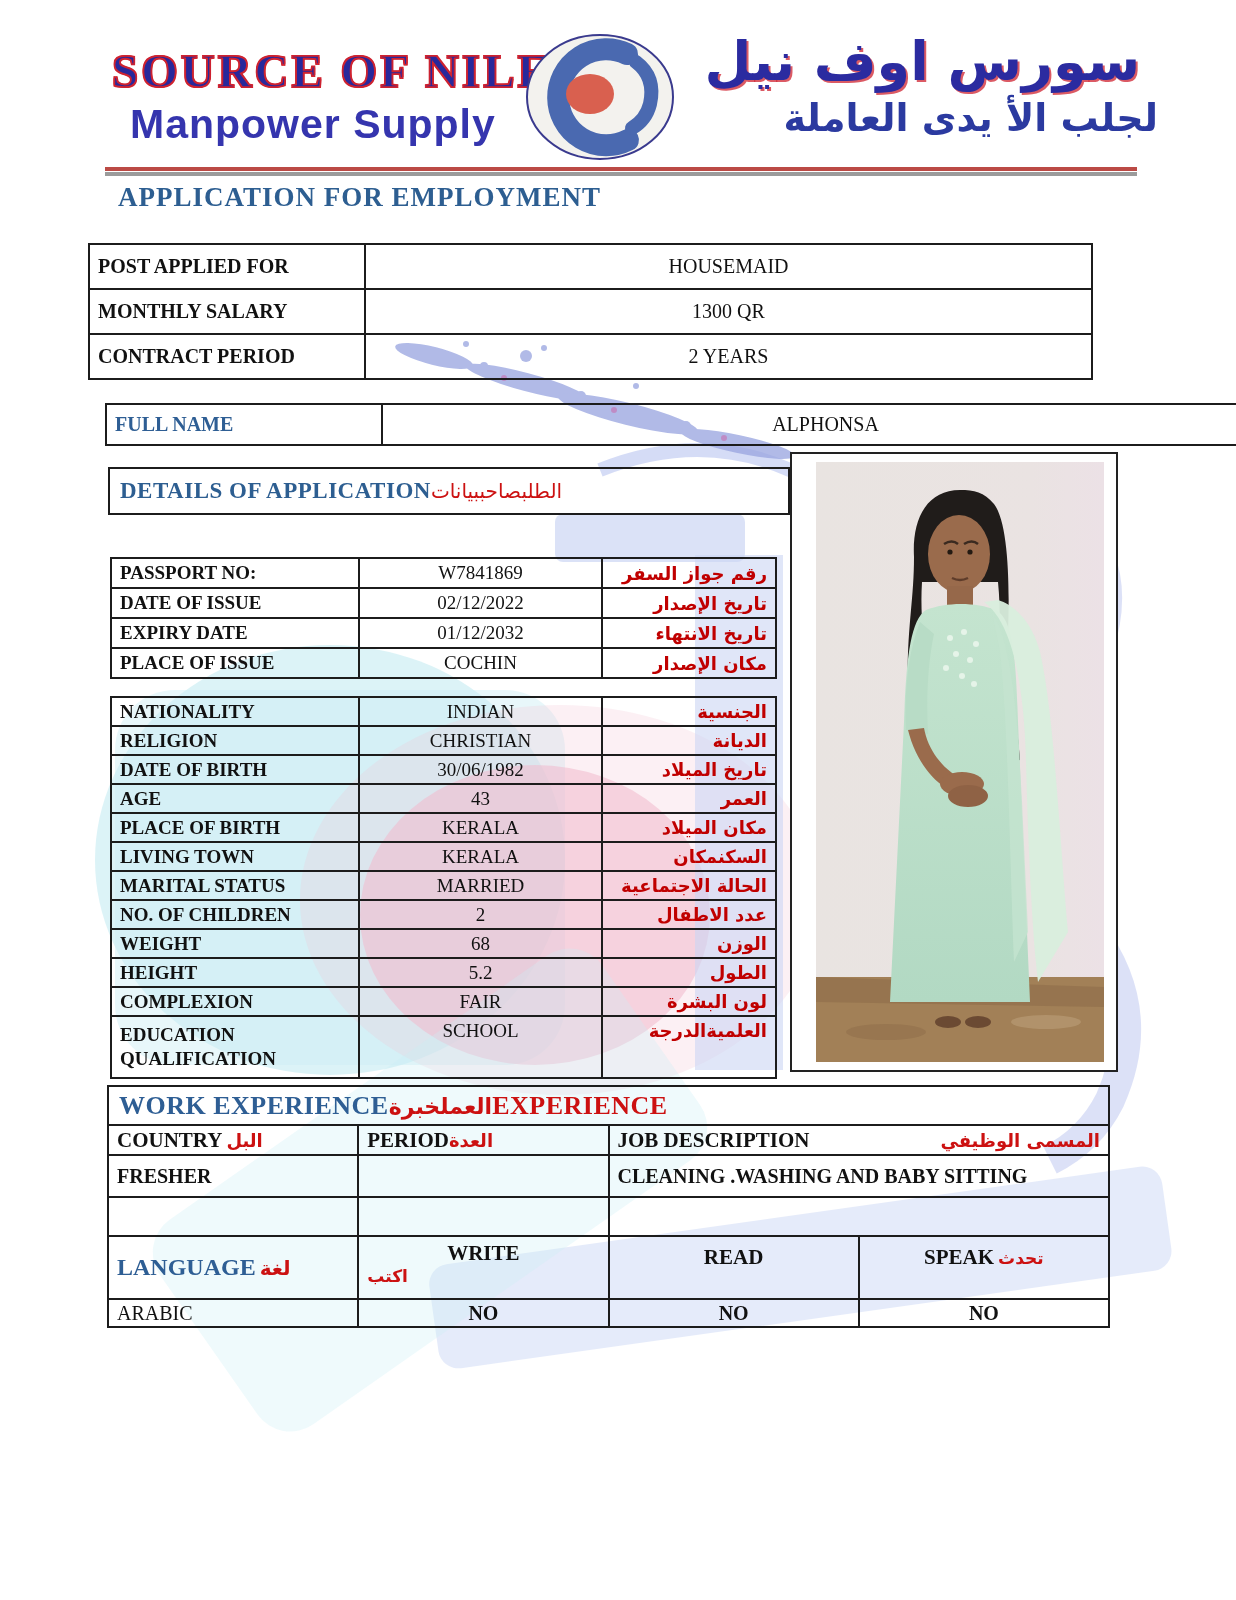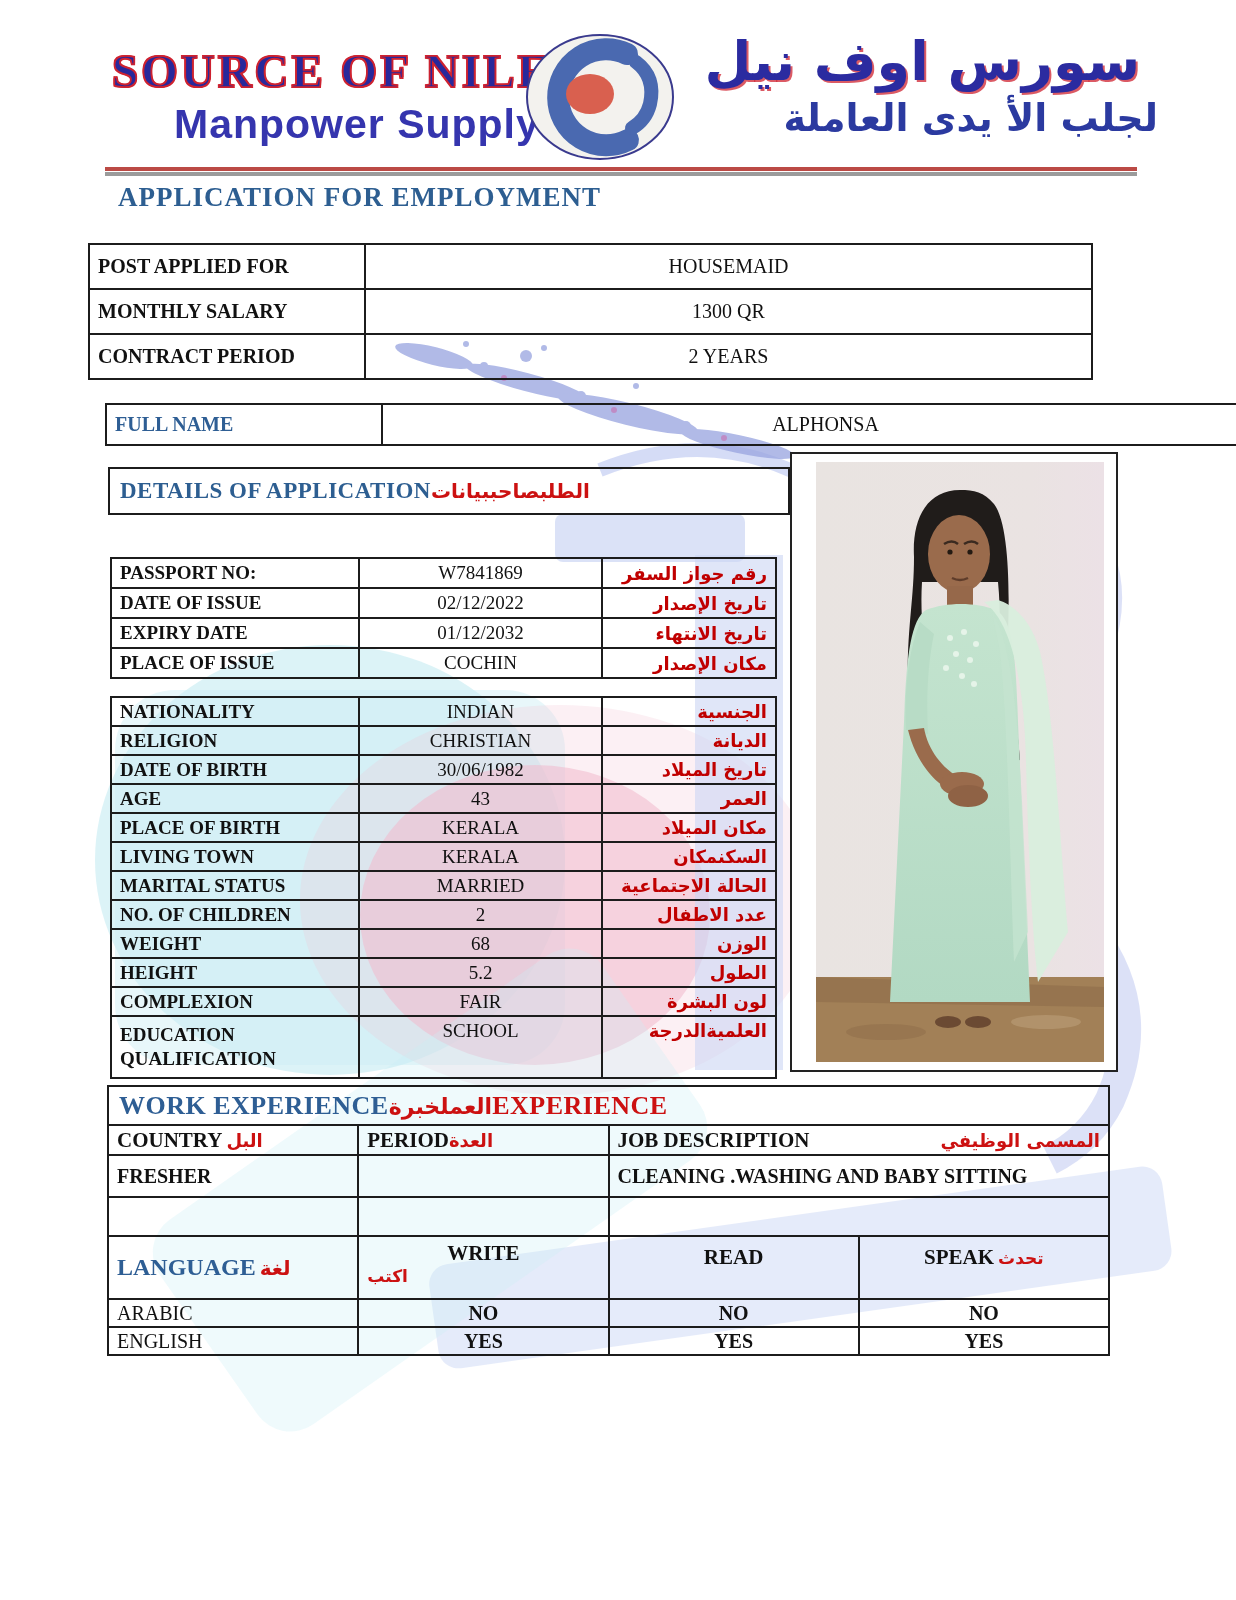--- a/index.html
+++ b/index.html
@@ -6,21 +6,21 @@
   .page{position:relative;width:1236px;height:1600px;background:#ffffff;overflow:hidden;
         font-family:"Liberation Serif",serif;color:#111;}
   .abs{position:absolute;}
   .z0{z-index:0;} .z1{z-index:1;} .z2{z-index:2;position:absolute;}
 
   
   .brand1{left:112px;top:44px;font-size:47px;font-weight:bold;letter-spacing:3px;
           color:#28289b;-webkit-text-stroke:1.4px #cf2330;text-stroke:1.4px #cf2330;
           text-shadow:1px 1px 0 #cf2330,-1px -1px 0 #cf2330,1px -1px 0 #cf2330,-1px 1px 0 #cf2330;}
   .brand2{left:130px;top:101px;font-size:41px;font-weight:bold;color:#3535ae;
-          font-family:"Liberation Sans",sans-serif;letter-spacing:1px;margin-left:44px;}
+          font-family:"Liberation Sans",sans-serif;letter-spacing:1px;}
   .arab1{left:690px;top:30px;width:450px;text-align:right;font-size:54px;font-weight:bold;
          color:#2b2ba0;font-family:"DejaVu Sans",sans-serif;
          text-shadow:2px 2px 0 rgba(207,35,48,.75);}
   .arab2{left:708px;top:96px;width:450px;text-align:right;font-size:38px;font-weight:bold;
          color:#2b3aa0;font-family:"DejaVu Sans",sans-serif;}
   .bar-red{left:105px;top:167px;width:1032px;height:4px;background:#bb4a45;}
   .bar-gray{left:105px;top:172px;width:1032px;height:4px;background:#9b9b9b;}
   .doc-title{left:118px;top:182px;font-size:27px;font-weight:bold;color:#2d5e91;letter-spacing:1px;}
 
   
@@ -36,21 +36,21 @@
   .t1 td{height:43px;}
   .t1 .c1{width:258px;}
 
   .tname{left:105px;top:403px;width:1165px;}
   .tname td{height:39px;}
   .tname .c1{width:258px;}
 
   .details-box{left:108px;top:467px;width:668px;height:44px;border:2px solid #1c1c1c;
                line-height:44px;padding-left:10px;background:transparent;}
   .details-box .en{font-size:23px;font-weight:bold;color:#2d5e91;letter-spacing:.5px;}
-  .details-box .arx{font-size:20px;font-weight:bold;color:#cc1111;font-family:"DejaVu Sans",sans-serif;}
+  .details-box .arx{font-size:20px;font-weight:normal;color:#cc1111;font-family:"DejaVu Sans",sans-serif;}
 
   .tpass{left:110px;top:557px;width:667px;}
   .tpass td{height:28px;}
   .tpass .c1{width:230px;} .tpass .c2{width:225px;}
   .tpass .lbl,.tpass .val{font-size:19px;}
 
   .tpers{left:110px;top:696px;width:667px;}
   .tpers td{height:27px;}
   .tpers .c1{width:230px;} .tpers .c2{width:225px;}
   .tpers .lbl,.tpers .val{font-size:19px;}
@@ -366,22 +366,16 @@
         <span class="skill">SPEAK</span>
         <span class="lang-ar" style="font-size:17px;" dir="rtl">تحدث</span>
       </td>
     </tr>
     <tr class="rowyn">
       <td class="cA langname">ARABIC</td>
       <td class="cB yn">NO</td>
       <td class="cC yn">NO</td>
       <td class="cD yn">NO</td>
     </tr>
-    <tr class="rowyn">
-      <td class="cA langname">ENGLISH</td>
-      <td class="cB yn">YES</td>
-      <td class="cC yn">YES</td>
-      <td class="cD yn">YES</td>
-    </tr>
   </tbody>
     </table>
 
 </div>
 
 </body></html>

